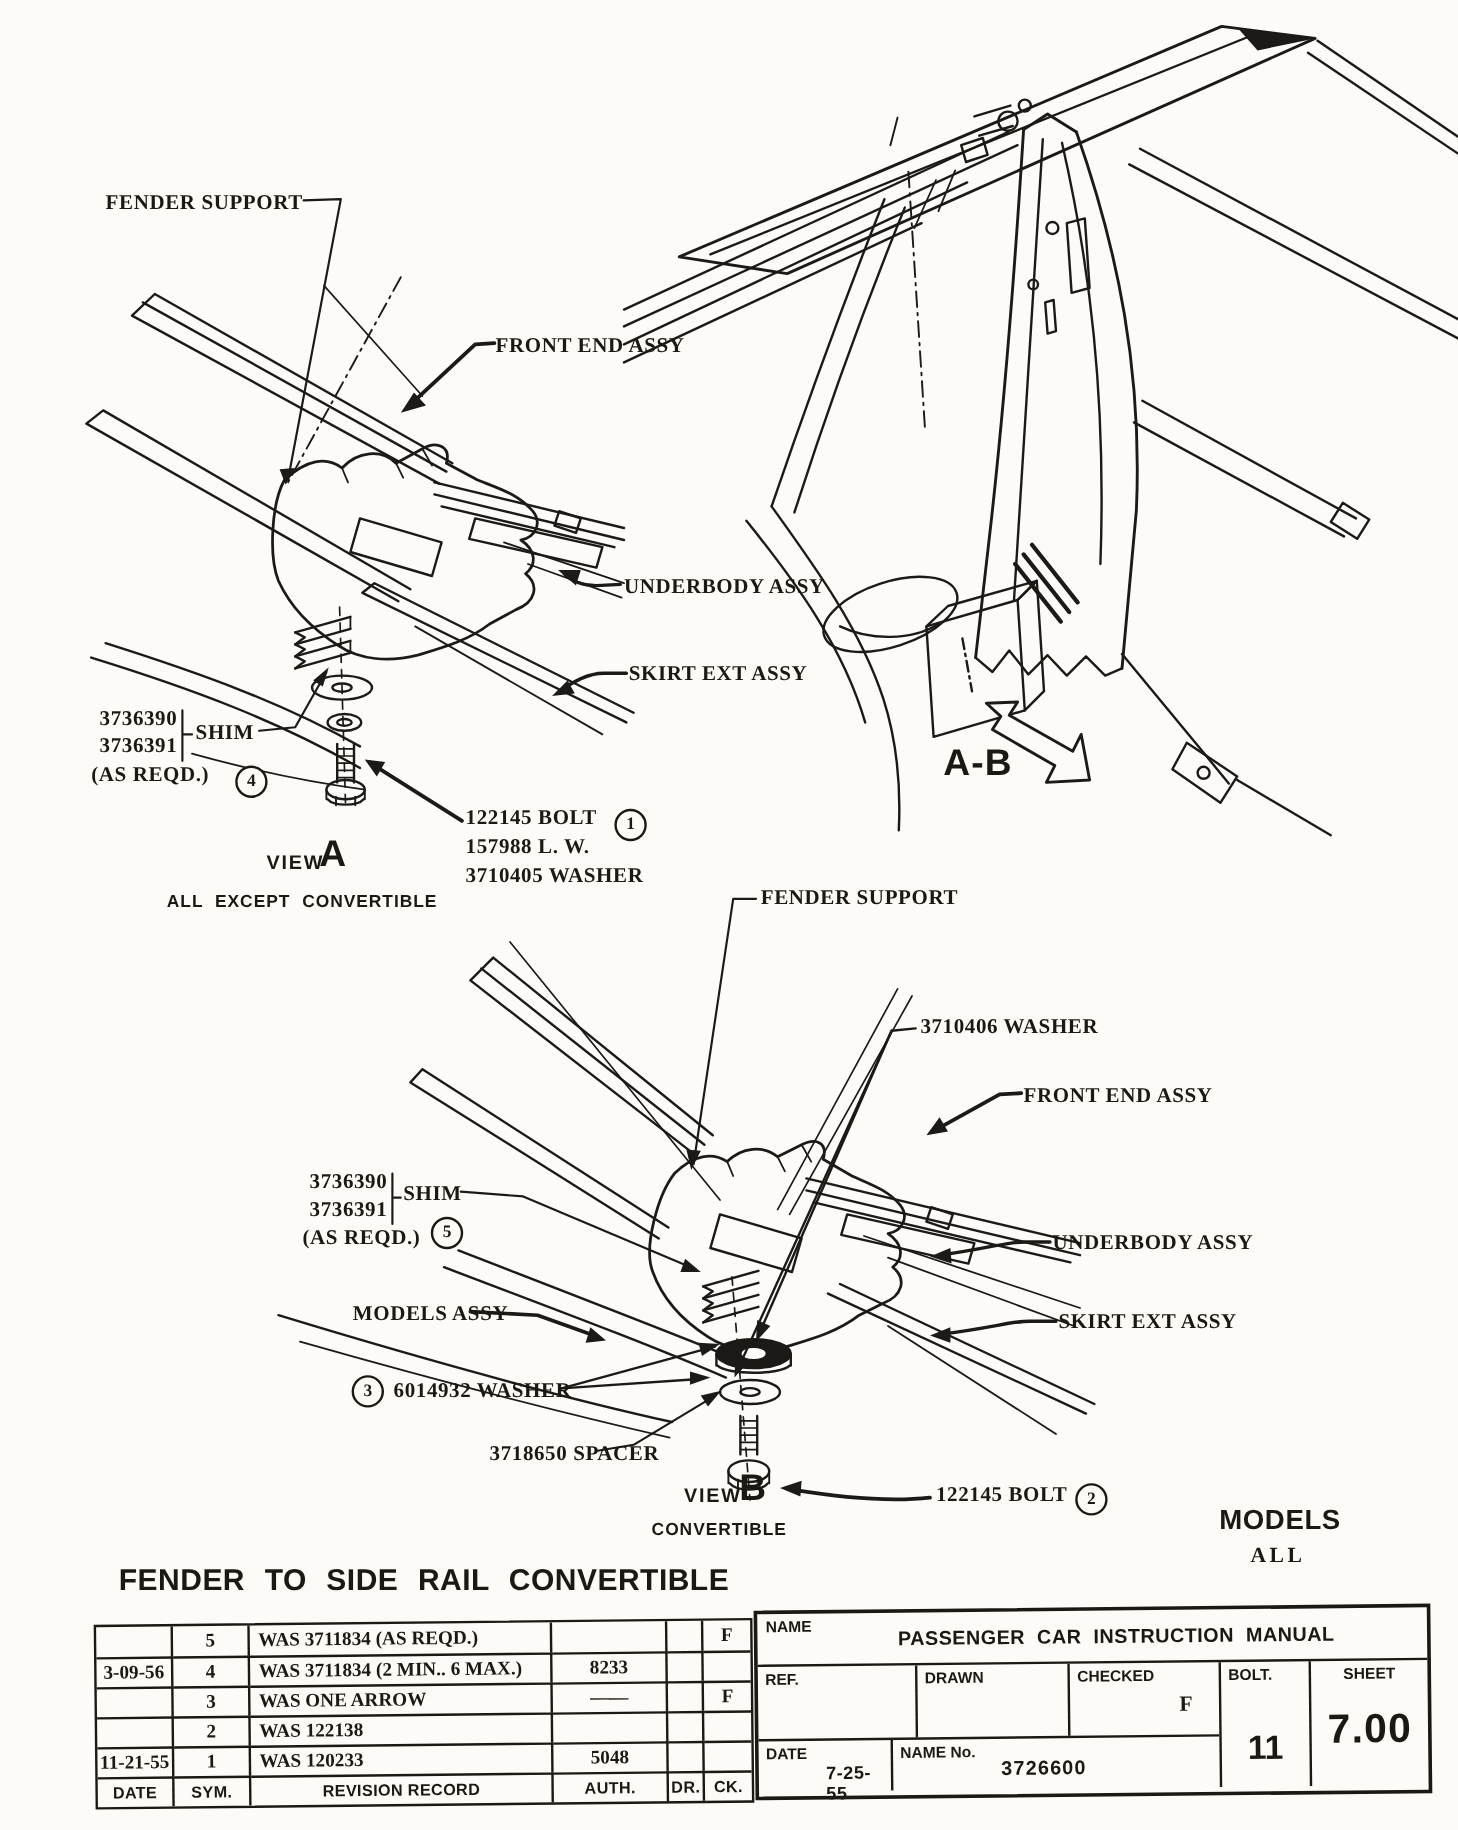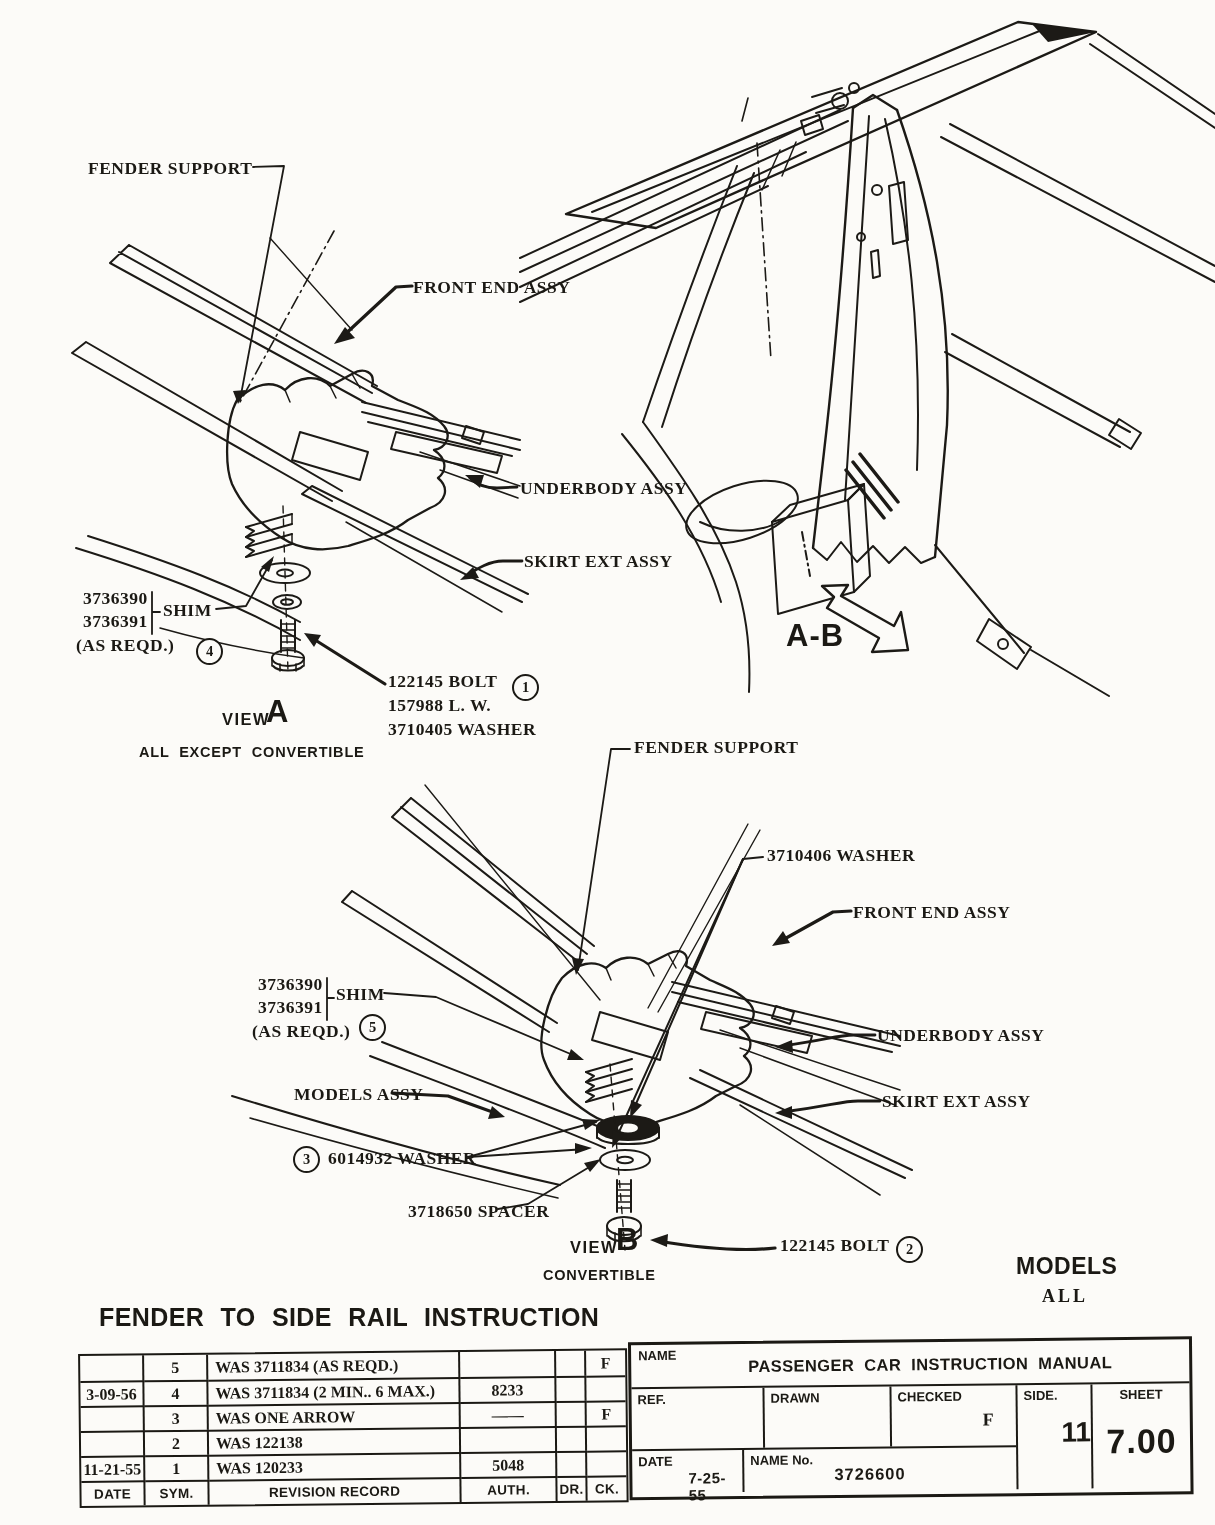--- a/index.html
+++ b/index.html
@@ -53,21 +53,21 @@
   .tb-bot .cell{position:relative}
   .tb-bot .c-date{width:110px;border-right:2.4px solid #1b1914}
   .tb-bot .c-part{flex:1}
   .tb-right{flex:1;display:flex;border-left:2.8px solid #1b1914}
   .tb-right .cell{position:relative}
   .c-sect{width:73px;border-right:2.6px solid #1b1914}
   .c-sheet{flex:1}
   .tb-lbl{position:absolute;left:6px;top:3px;font:700 13px "Liberation Sans",sans-serif;white-space:nowrap}
   .c-sheet .tb-lbl{left:0;right:0;text-align:center}
   .v-checked{position:absolute;right:22px;top:24px;font:700 18px "Liberation Serif",serif}
-  .v-sect{position:absolute;left:0;right:0;top:32px;text-align:right;font:700 28px "Liberation Sans",sans-serif}
+  .v-sect{position:absolute;left:0;right:0;top:56px;text-align:center;font:700 28px "Liberation Sans",sans-serif}
   .v-sheet{position:absolute;left:0;right:0;top:38px;text-align:center;font:700 34px "Liberation Sans",sans-serif;letter-spacing:1px}
   .v-date{position:absolute;left:56px;top:19px;font:700 15px "Liberation Sans",sans-serif;letter-spacing:.5px}
   .v-part{position:absolute;left:90px;top:16px;font:700 16.5px "Liberation Sans",sans-serif;letter-spacing:1px}
 </style>
 </head>
 <body>
 
 <svg id="art" viewBox="0 0 1215 1525" xmlns="http://www.w3.org/2000/svg">
   <g fill="none" stroke="#1c1a16" stroke-width="2" stroke-linecap="round" stroke-linejoin="round">
 
@@ -266,21 +266,21 @@
 <div class="callout" style="left:328px;top:1148px">6014932 WASHER</div>
 <div class="callout" style="left:408px;top:1201px">3718650 SPACER</div>
 <div class="callout" style="left:780px;top:1235px">122145 BOLT</div>
 <div class="circ" style="left:896px;top:1236px">2</div>
 <div class="cap-view" style="left:570px;top:1238px">VIEW</div>
 <div class="cap-letter" style="left:616px;top:1222px">B</div>
 <div class="cap-sub" style="left:543px;top:1267px">CONVERTIBLE</div>
 
 <div id="models-label">MODELS</div>
 <div id="models-value">ALL</div>
-<div id="heading">FENDER TO SIDE RAIL INSTRUCTION</div>
+<div id="heading">FENDER TO SIDE RAIL CONVERTIBLE</div>
 
 <div id="bottom-band">
 
   <div id="rev-table">
     <div class="rev-row first">
       <div></div>
         <div>5</div>
       <div class="rec">WAS 3711834 (AS REQD.)</div>
         <div></div>
       <div></div>
@@ -353,21 +353,21 @@
             <span class="v-date">7-25-55</span>
           </div>
           <div class="cell c-part">
             <span class="tb-lbl">NAME No.</span>
             <span class="v-part">3726600</span>
           </div>
         </div>
       </div>
       <div class="tb-right">
         <div class="cell c-sect">
-          <span class="tb-lbl">SIDE.</span>
+          <span class="tb-lbl">BOLT.</span>
           <span class="v-sect">11</span>
         </div>
         <div class="cell c-sheet">
           <span class="tb-lbl">SHEET</span>
           <span class="v-sheet">7.00</span>
         </div>
       </div>
     </div>
   </div>
 </div>

